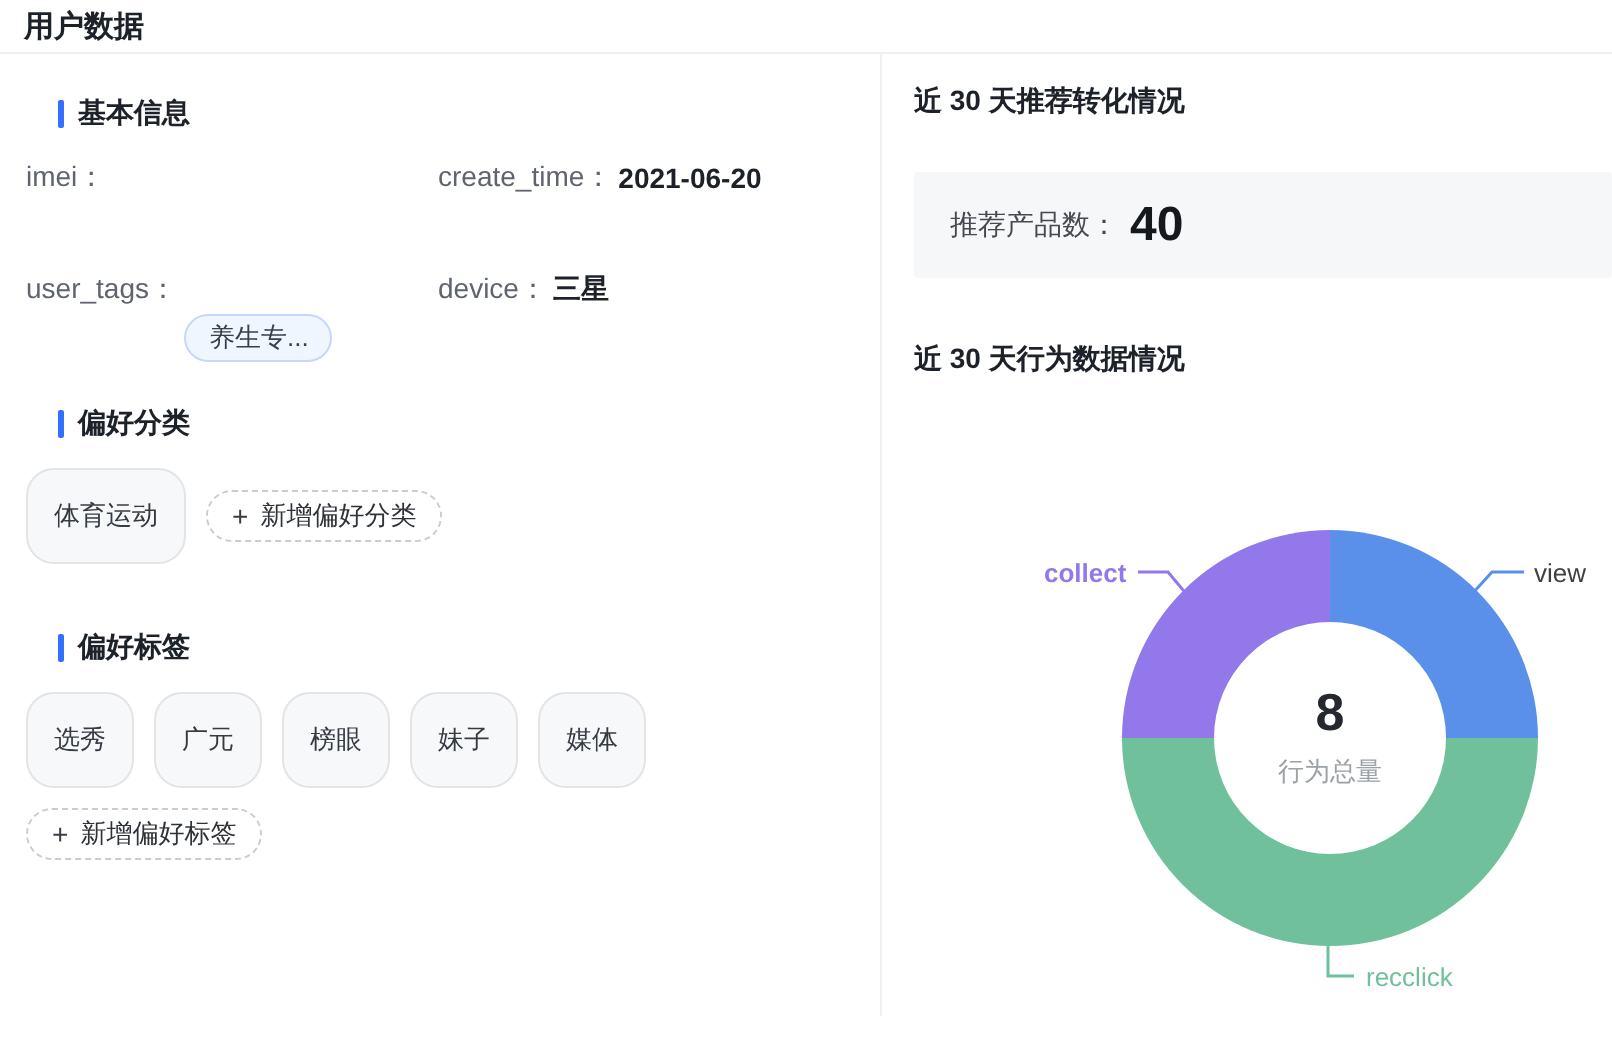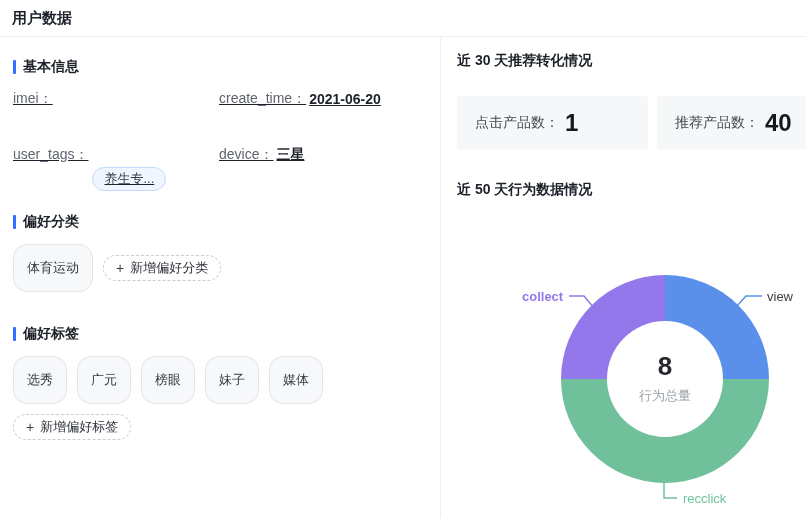--- a/index.html
+++ b/index.html
@@ -3,43 +3,43 @@
 <meta charset="utf-8">
 <style>
   html,body{margin:0;padding:0;}
   body{
     width:806px;height:527px;overflow:hidden;background:#fff;
     font-family:"Liberation Sans","DejaVu Sans",sans-serif;
     color:#1d2129;-webkit-font-smoothing:antialiased;
   }
   
   .page-header{
-    height:37px;border-bottom:1px solid #eef0f2;
+    height:27px;border-bottom:1px solid #eef0f2;
     display:flex;align-items:center;padding-left:12px;box-sizing:border-box;
   }
   .page-title{font-size:15px;font-weight:bold;color:#1d2129;}
 
   
   .main{display:flex;height:481px;}
   .left-panel{
     width:441px;box-sizing:border-box;border-right:1px solid #eef0f2;
     padding-left:13px;
   }
   .right-panel{flex:1;position:relative;}
 
   
-  .sec-head{display:flex;align-items:center;gap:7px;font-size:14px;font-weight:bold;color:#1d2129;}
+  .sec-head{display:flex;align-items:center;gap:7px;font-size:14px;font-weight:bold;color:#1d2129;margin-left:16px;}
   .sec-bar{width:3px;height:14px;background:#3370ff;border-radius:1px;flex:none;}
 
   .section-basic{margin-top:21px;}
   .fields-grid{
     display:grid;grid-template-columns:206px 1fr;margin-top:12px;row-gap:9px;
     font-size:14px;width:420px;
   }
-  .field{display:flex;align-items:center;min-height:22px;text-decoration:underline;}
+  .field{display:flex;align-items:center;min-height:22px;}
   .field-label{color:#5f6470;white-space:nowrap;}
   .field-value{color:#1d2129;font-weight:600;margin-left:3px;white-space:nowrap;}
 
   .pill-blue{
     margin-left:4px;padding:2px 11px;background:#f0f6ff;border:1px solid #c4d8fd;
     border-radius:13px;font-size:13px;color:#3c4046;font-weight:normal;white-space:nowrap;margin-top:48px;
   }
 
   .section-cat{margin-top:22px;}
   .section-tags{margin-top:33px;}
@@ -154,31 +154,27 @@
       </div>
     </div>
 
   </div>
 
   <div class="right-panel">
 
     <div class="rp-heading rp-heading-1">近 30 天推荐转化情况</div>
 
     <div class="stat-cards">
-      <div class="stat-card stat-card-1">
-        <span class="stat-label">点击产品数：</span>
-        <span class="stat-value">1</span>
-      </div>
       <div class="stat-card stat-card-2">
         <span class="stat-label">推荐产品数：</span>
         <span class="stat-value">40</span>
       </div>
     </div>
 
-    <div class="rp-heading rp-heading-2">近 50 天行为数据情况</div>
+    <div class="rp-heading rp-heading-2">近 30 天行为数据情况</div>
 
     <div class="donut" style="background: conic-gradient(rgb(90, 144, 234) 0deg, rgb(90, 144, 234) 90deg, rgb(111, 192, 155) 90deg, rgb(111, 192, 155) 270deg, rgb(146, 120, 234) 270deg, rgb(146, 120, 234) 360deg);">
       <div class="donut-hole">
         <div class="donut-total">8</div>
         <div class="donut-caption">行为总量</div>
       </div>
     </div>
 
     <svg class="leader-svg" viewBox="0 0 364 481">
       <polyline points="128,259 143,259 153,271" fill="none" stroke-width="1.5" stroke="#9278EA"></polyline>

